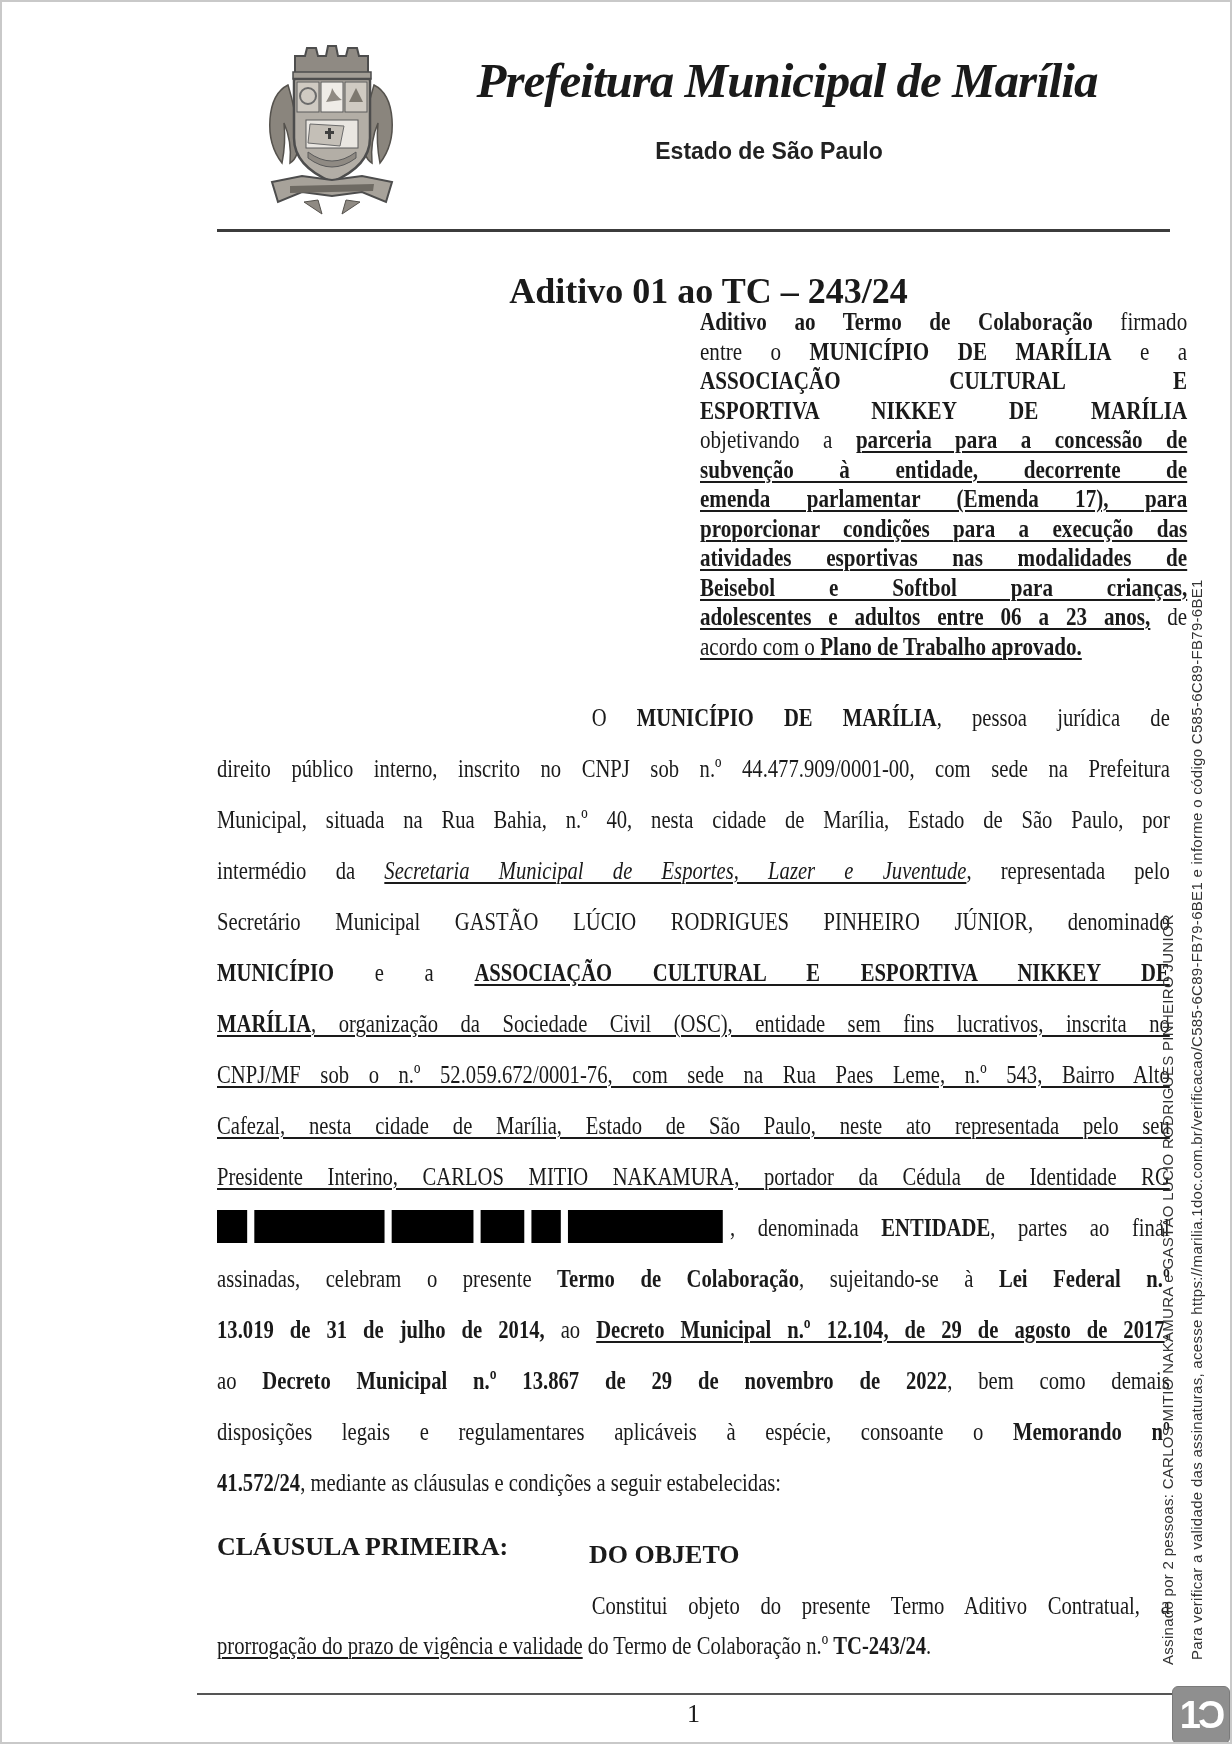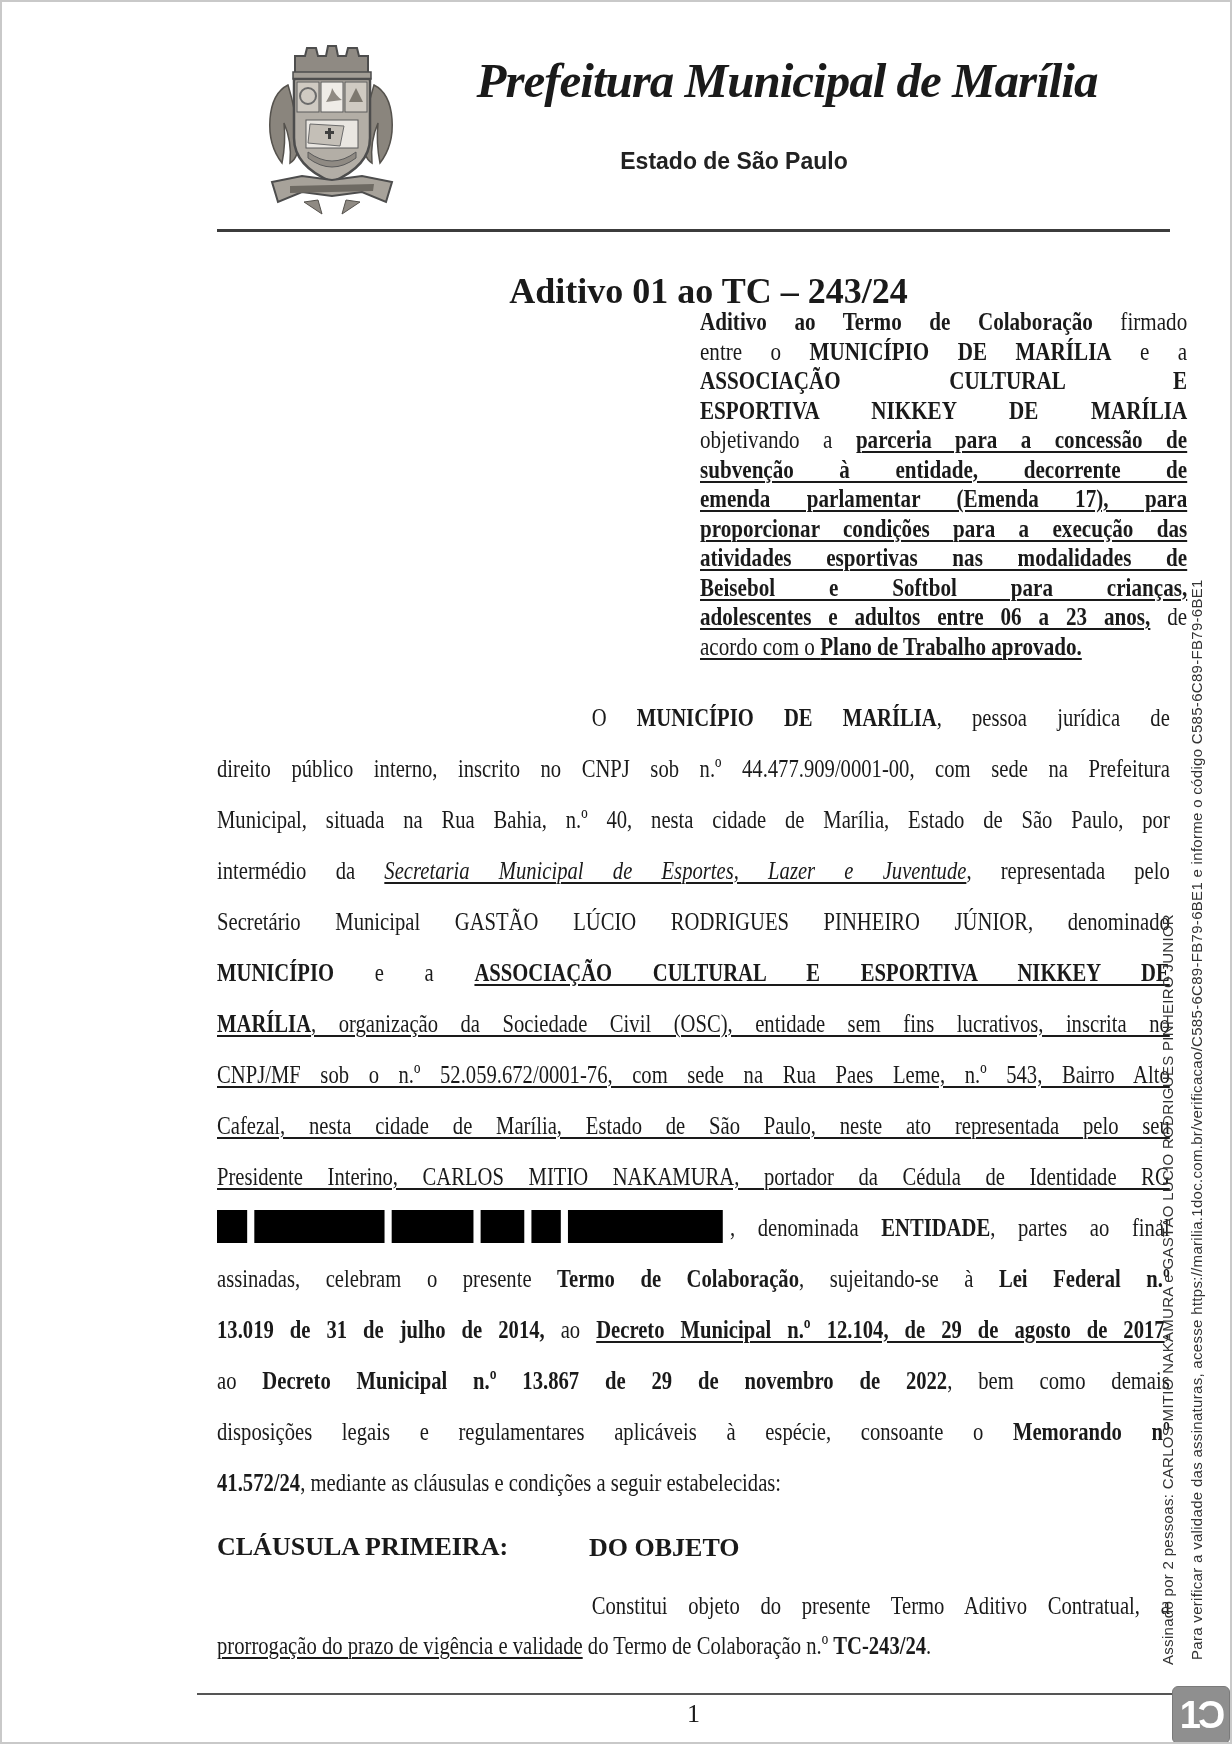--- a/index.html
+++ b/index.html
@@ -14,23 +14,23 @@
     color:#1a1a1a;
   }
   
   .coat{position:absolute;left:248px;top:38px;width:160px;height:180px;}
   .hdr-title{
     position:absolute;left:415px;top:50px;width:740px;
     text-align:center;font-style:italic;font-weight:bold;font-size:49px;
     font-family:"Liberation Serif","DejaVu Serif",serif;letter-spacing:-1px;
   }
   .hdr-sub{
-    position:absolute;left:432px;top:136px;width:600px;text-align:center;
+    position:absolute;left:467px;top:136px;width:600px;text-align:center;
     font-family:"Liberation Sans","DejaVu Sans",sans-serif;
-    font-weight:bold;font-size:23px;color:#222;margin-top:10px;
+    font-weight:bold;font-size:23px;color:#222;
   }
   .hdr-rule{position:absolute;left:215px;top:227px;width:953px;height:3px;background:#3c3c3c;}
   
   .doc-title{
     position:absolute;left:230px;top:268px;width:953px;text-align:center;
     font-weight:bold;font-size:36px;
   }
   
   .line{
     white-space:nowrap;
@@ -49,21 +49,21 @@
   .summary{position:absolute;left:698px;top:305px;width:600px;}
   .summary .line{width:600px;transform:scaleX(0.812);line-height:29.5px;font-size:26px;}
   .summary .line:last-child{text-align-last:left;}
   
   .bodytext{position:absolute;left:215px;top:690px;width:1200px;}
   .bodytext .line{width:1200px;transform:scaleX(0.794);line-height:51px;font-size:26px;}
   .bodytext .line:first-child{text-indent:472px;}
   .bodytext .line:last-child{text-align-last:left;}
   
   .clause-head{position:absolute;left:215px;top:1530px;width:953px;font-weight:bold;font-size:26px;}
-  .clause-subject{position:absolute;left:372px;top:1px;}
+  .clause-subject{position:absolute;left:372px;top:8px;}
   .clausepar{position:absolute;left:215px;top:1584px;width:1200px;}
   .clausepar .line{width:1200px;transform:scaleX(0.794);line-height:40px;font-size:26px;}
   .clausepar .line:first-child{text-indent:472px;}
   .clausepar .line:last-child{text-align-last:left;}
   
   .foot-rule{position:absolute;left:195px;top:1691px;width:977px;height:2px;background:#555;}
   .page-num{position:absolute;left:215px;top:1697px;width:953px;text-align:center;font-size:26px;}
   .stamp{
     position:absolute;left:1170px;top:1684px;width:58px;height:58px;
     background:#8f8f8f;border:1px solid #7a7a7a;border-radius:6px;

